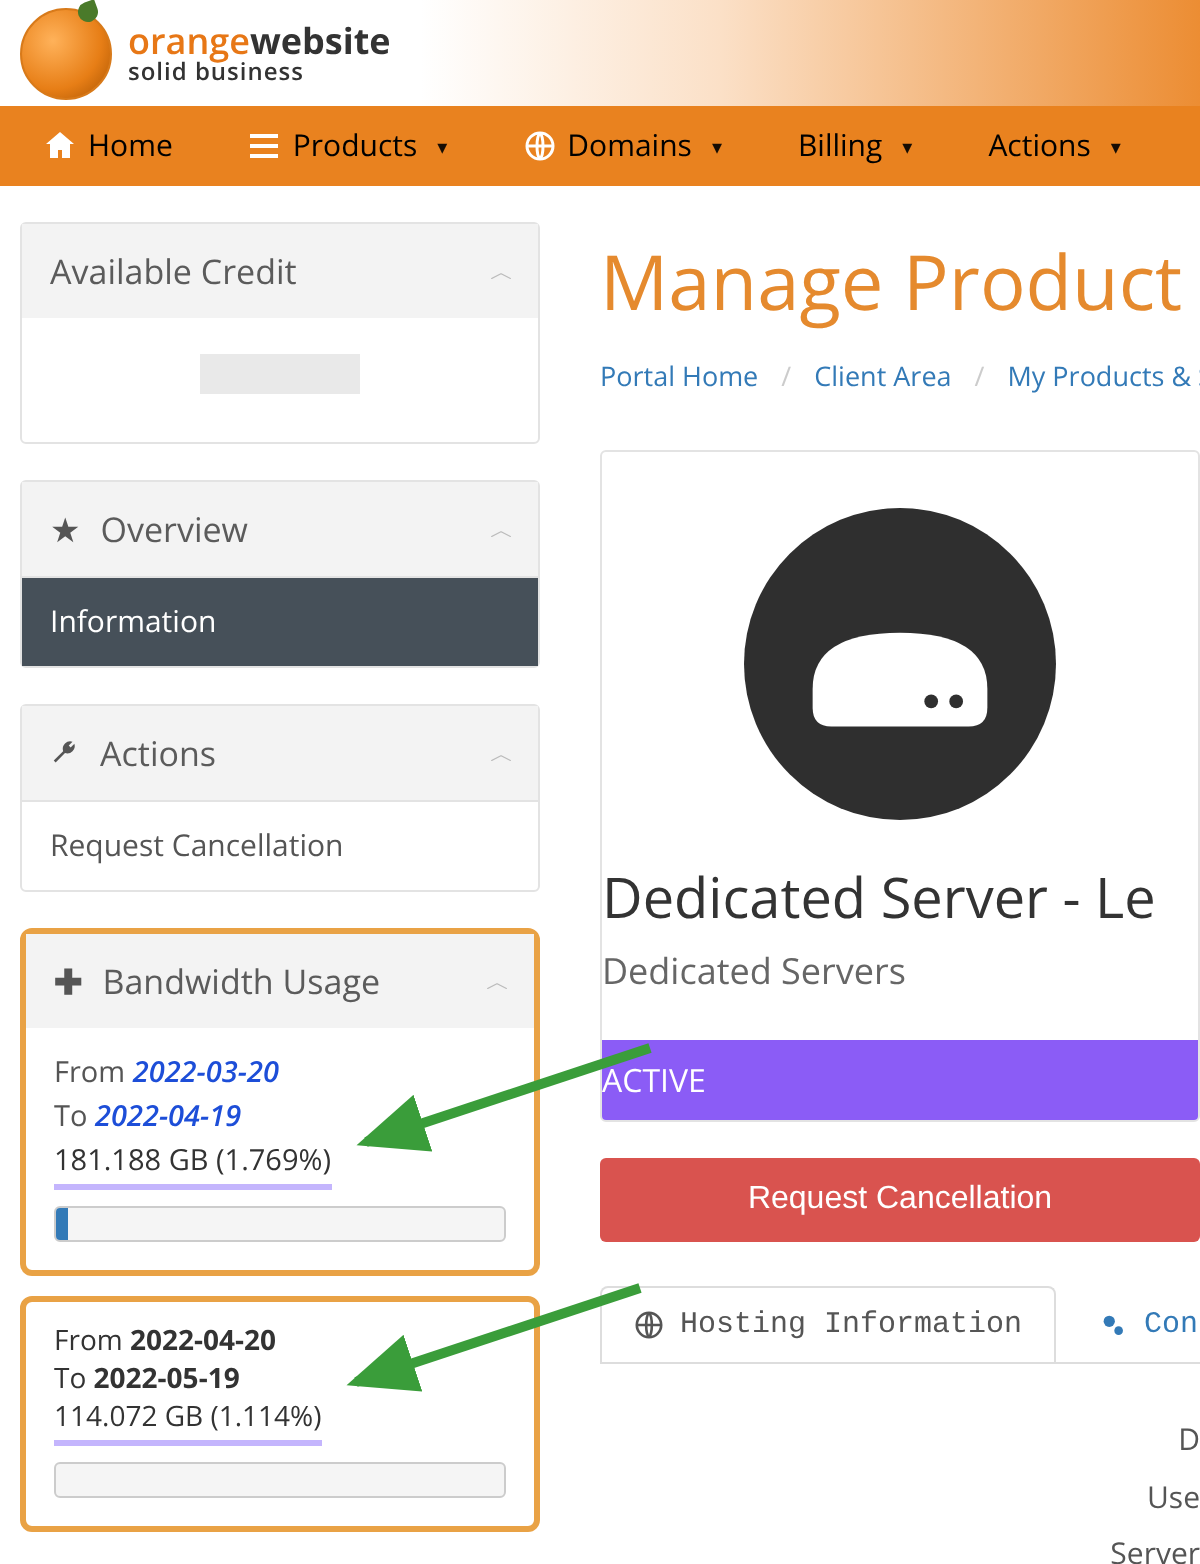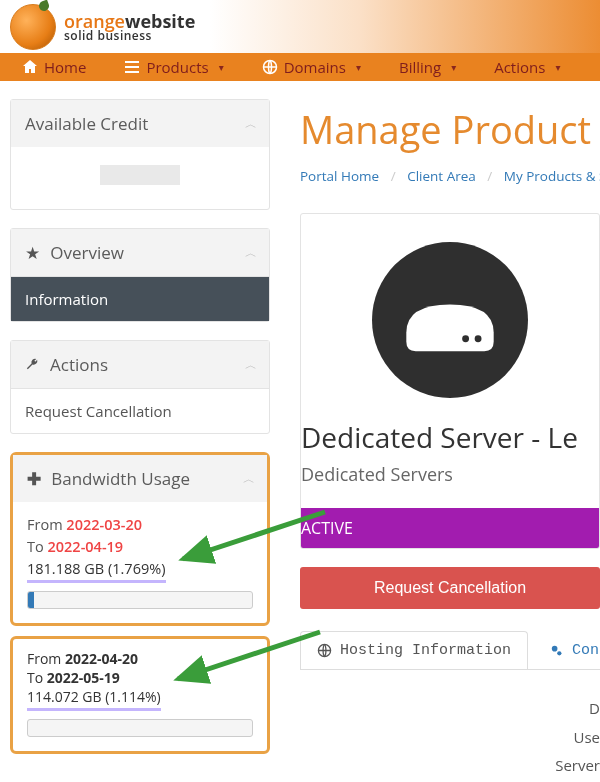--- a/index.html
+++ b/index.html
@@ -30,24 +30,24 @@
   .logo-leaf { position:absolute; top:-4px; right:6px; width:10px; height:10px; background:#4a7a2a; border-radius:50% 0 50% 50%; transform:rotate(-20deg);}
   .logo-text { line-height:1; }
   .logo-text .l1 { font-size:18px; }
   .logo-text .orange { color:#e77716; font-weight:600; }
   .logo-text .website { color:#333; font-weight:700; }
   .logo-text .l2 { font-size:12px; color:#333; font-weight:600; letter-spacing:0.5px; }
 
   
   .nav {
     background:#e9821f;
-    height:28px;
+    height:40px;
     display:flex;
     align-items:center;
-    color:#7f1d1d;
+    color:#000000;
     font-size:15px;
     padding:0 8px;
   }
   .nav-item {
     padding: 0 14px;
     height:100%;
     display:flex;
     align-items:center;
     gap:6px;
     cursor:pointer;
@@ -101,21 +101,21 @@
   .list-item.active {
     background:#465059; color:#fff;
   }
 
   
   .bw-panel { border:3px solid #e9a245; border-radius:6px; padding:0; position:relative;}
   .bw-head { background:#f3f3f3; padding:12px 14px; font-size:17px; color:#5b5b5b; display:flex; align-items:center; gap:10px; position:relative;}
   .bw-head .chev { position:absolute; right:12px; top:50%; transform:translateY(-50%); font-size:12px; color:#bbb;}
   .bw-body { padding:10px 14px 14px; font-size:14.5px; color:#555; }
   .bw-body .line { margin:3px 0; }
-  .bw-body b { color:#ef4444; font-weight:600; }
+  .bw-body b { color:#1d4ed8; font-weight:600;font-style:italic; }
   .usage { color:#333; font-weight:500; padding-bottom:2px; display:inline-block; border-bottom:3px solid #c4b5fd; }
   .pbar { margin-top:8px; height:18px; border:1px solid #ccc; border-radius:3px; background:#f5f5f5; position:relative; overflow:hidden;}
   .pbar-fill { height:100%; background:#337ab7; }
 
   .bw-sub { border:3px solid #e9a245; border-radius:6px; margin-top:10px; padding:10px 14px 14px; position:relative;}
 
   
   .arrow { position:absolute; pointer-events:none; }
   .arrow svg { overflow:visible; }
 
@@ -125,21 +125,21 @@
   .crumbs a { color:#337ab7; text-decoration:none; }
   .crumbs .sep { margin:0 8px; color:#ccc; }
 
   .product-card {
     margin-top:28px; border:1px solid #e3e3e3; border-radius:3px; overflow:hidden; text-align:left;
     padding-top:28px;
   }
   .disk-icon { width:156px; height:156px; margin:0 auto 20px; }
   .product-name { font-size:28px; color:#333; font-weight:400; }
   .product-cat { font-size:18px; color:#666; margin-top:6px; margin-bottom:22px;}
-  .status-bar { background:#a21caf; color:#fff; padding:9px 0; font-size:16px; font-weight:500;}
+  .status-bar { background:#8b5cf6; color:#fff; padding:9px 0; font-size:16px; font-weight:500;}
 
   .btn-red {
     display:block; width:100%; background:#d9534f; color:#fff; border:none;
     padding:12px 0; font-size:16px; border-radius:3px; margin-top:18px; text-align:center; cursor:pointer;
   }
 
   .tabs { margin-top:22px; display:flex; border-bottom:1px solid #ddd; }
   .tab {
     border:1px solid #ddd; border-bottom:none; border-radius:4px 4px 0 0;
     padding:10px 16px; font-size:15px; color:#555; background:#fff; display:flex; gap:8px; align-items:center;

